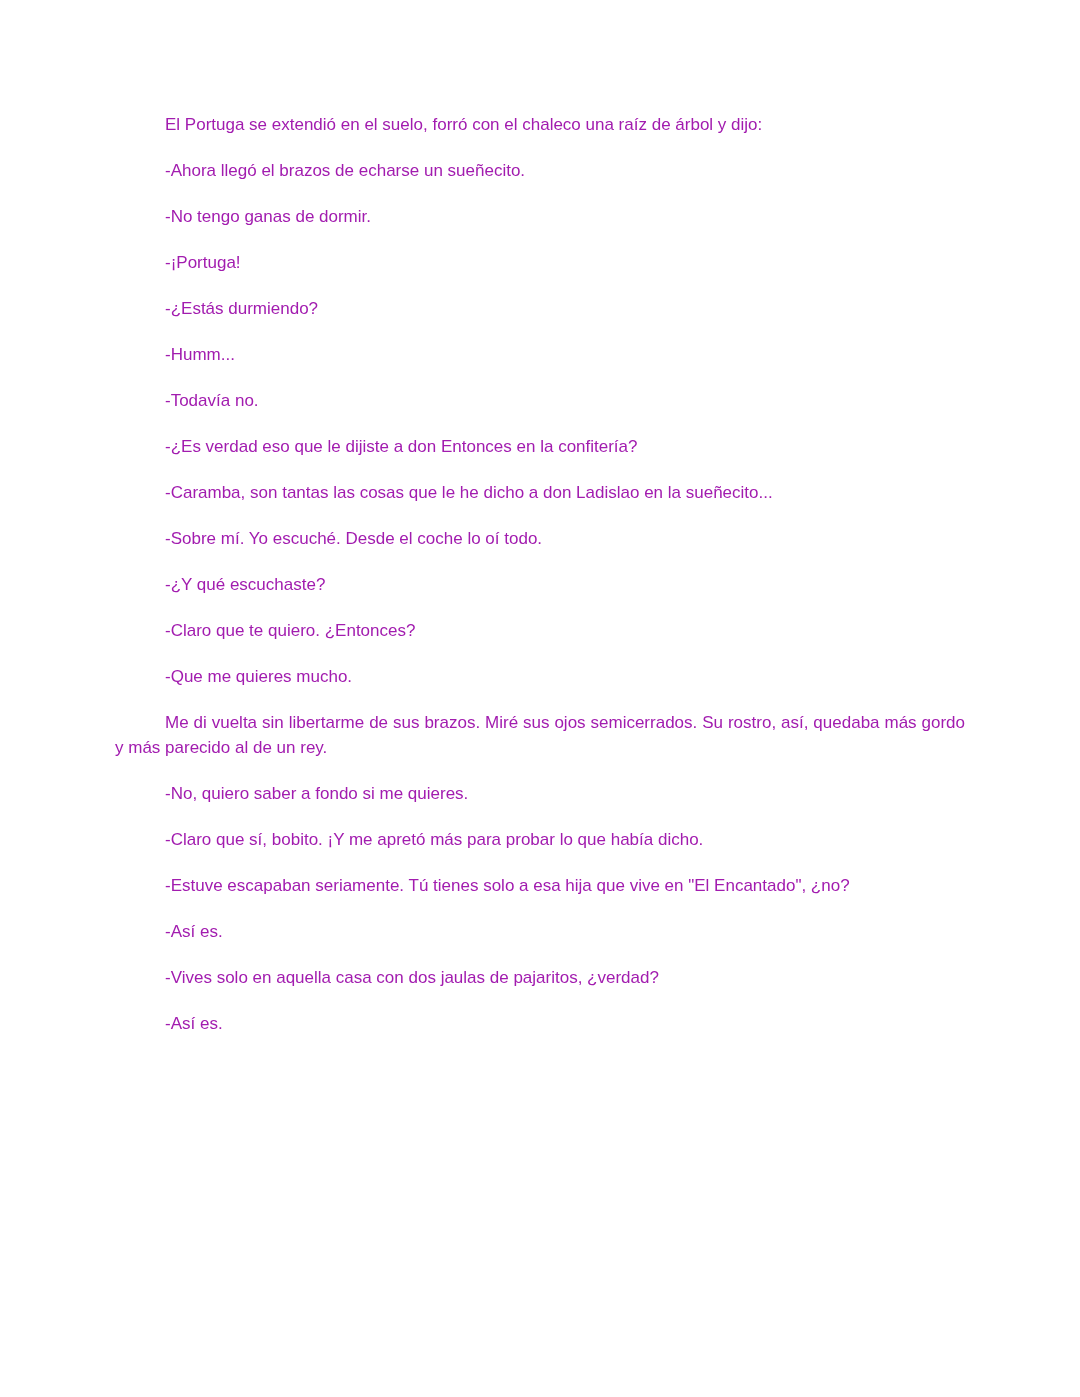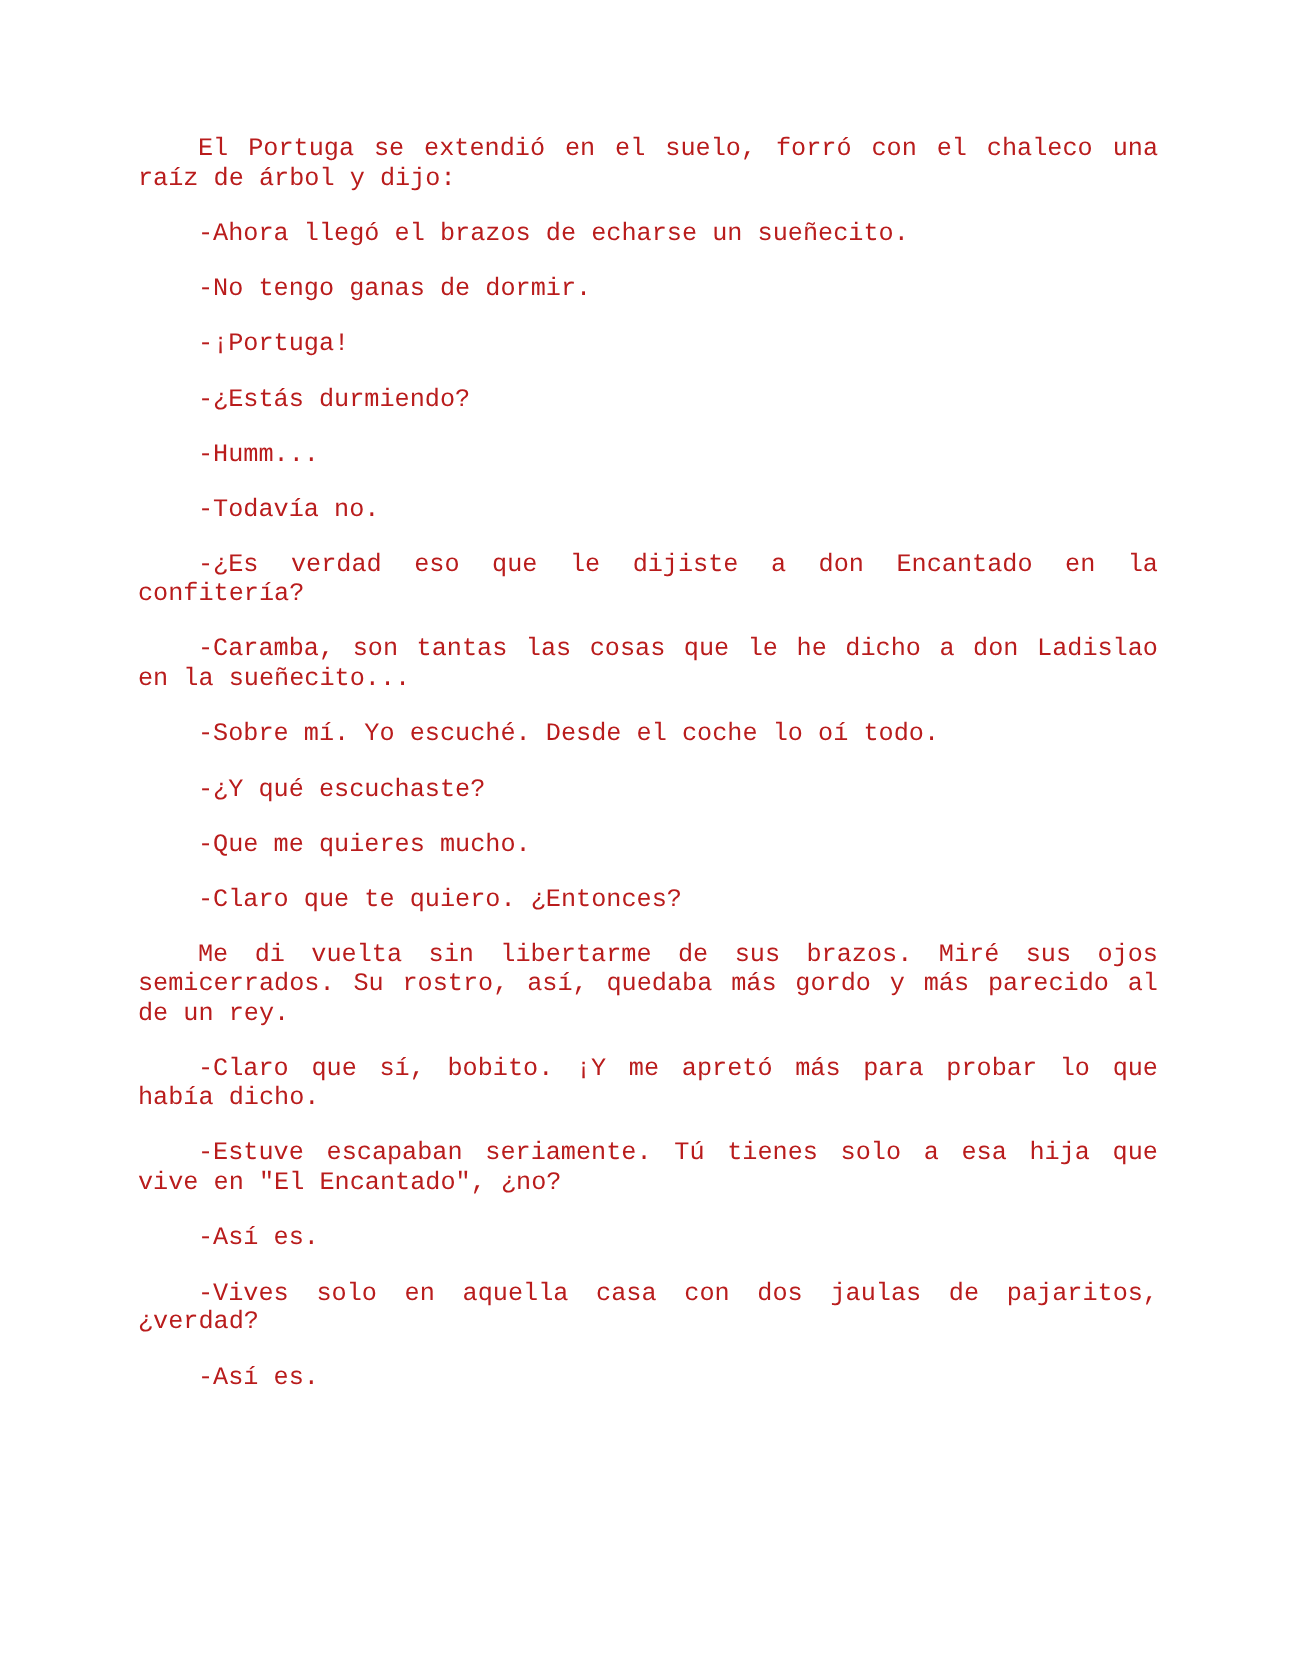--- a/index.html
+++ b/index.html
@@ -11,47 +11,48 @@
       width: 1080px;
       height: 1397px;
       position: relative;
       overflow: hidden;
     }
     .page {
       position: absolute;
       left: 115px;
       top: 113px;
       width: 850px;
-      font-family: Liberation Mono, monospace;
-      font-size: 21px;
+      font-family: Liberation Sans, sans-serif;
+      font-size: 17px;
       line-height: 24.5px;
-      color: #b91c1c;
+      color: #a21caf;
     }
     .para {
       margin: 0 0 21.5px 0;
       text-indent: 50px;
       text-align: justify;
     }
   </style>
 </head>
 <body>
 
 <div class="page">
   <p class="para">El Portuga se extendió en el suelo, forró con el chaleco una raíz de árbol y dijo:</p>
   <p class="para">-Ahora llegó el brazos de echarse un sueñecito.</p>
   <p class="para">-No tengo ganas de dormir.</p>
   <p class="para">-¡Portuga!</p>
   <p class="para">-¿Estás durmiendo?</p>
   <p class="para">-Humm...</p>
   <p class="para">-Todavía no.</p>
-  <p class="para">-¿Es verdad eso que le dijiste a don Encantado en la confitería?</p>
+  <p class="para">-¿Es verdad eso que le dijiste a don Entonces en la confitería?</p>
   <p class="para">-Caramba, son tantas las cosas que le he dicho a don Ladislao en la sueñecito...</p>
   <p class="para">-Sobre mí. Yo escuché. Desde el coche lo oí todo.</p>
   <p class="para">-¿Y qué escuchaste?</p>
+  <p class="para">-Claro que te quiero. ¿Entonces?</p>
   <p class="para">-Que me quieres mucho.</p>
-  <p class="para">-Claro que te quiero. ¿Entonces?</p>
   <p class="para">Me di vuelta sin libertarme de sus brazos. Miré sus ojos semicerrados. Su rostro, así, quedaba más gordo y más parecido al de un rey.</p>
+  <p class="para">-No, quiero saber a fondo si me quieres.</p>
   <p class="para">-Claro que sí, bobito. ¡Y me apretó más para probar lo que había dicho.</p>
   <p class="para">-Estuve escapaban seriamente. Tú tienes solo a esa hija que vive en "El Encantado", ¿no?</p>
   <p class="para">-Así es.</p>
   <p class="para">-Vives solo en aquella casa con dos jaulas de pajaritos, ¿verdad?</p>
   <p class="para">-Así es.</p>
 </div>
 
 </body></html>

